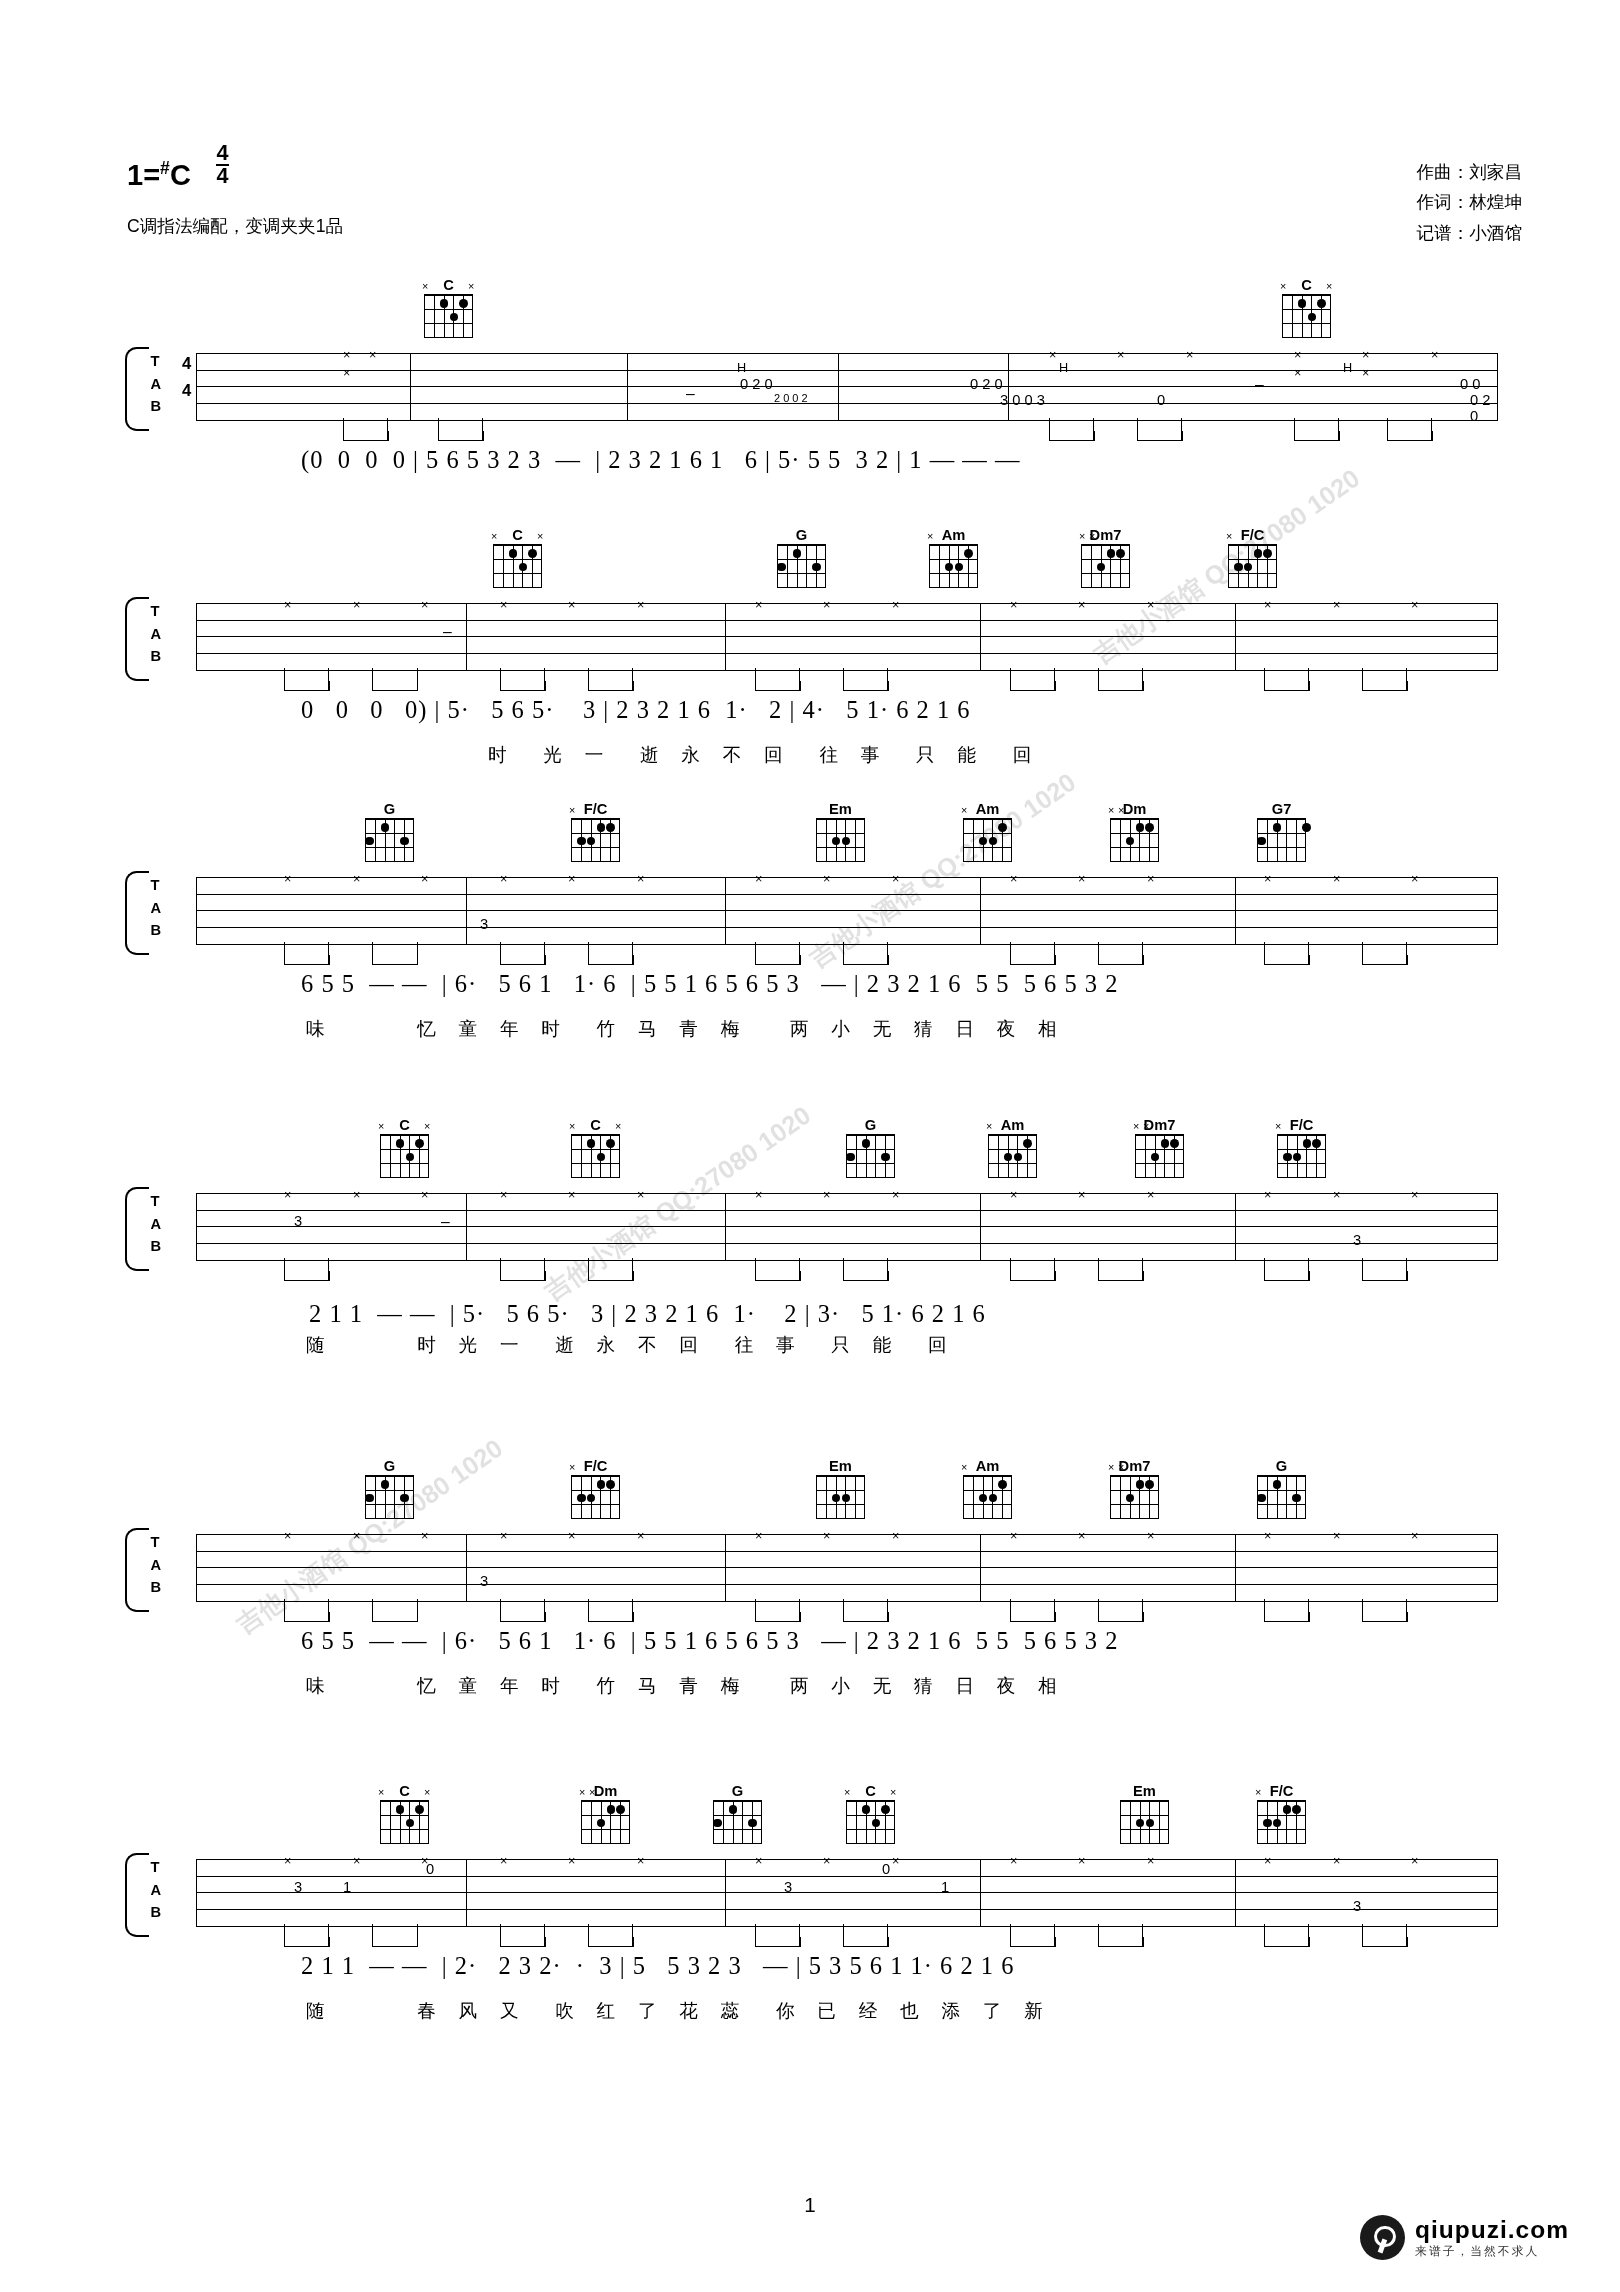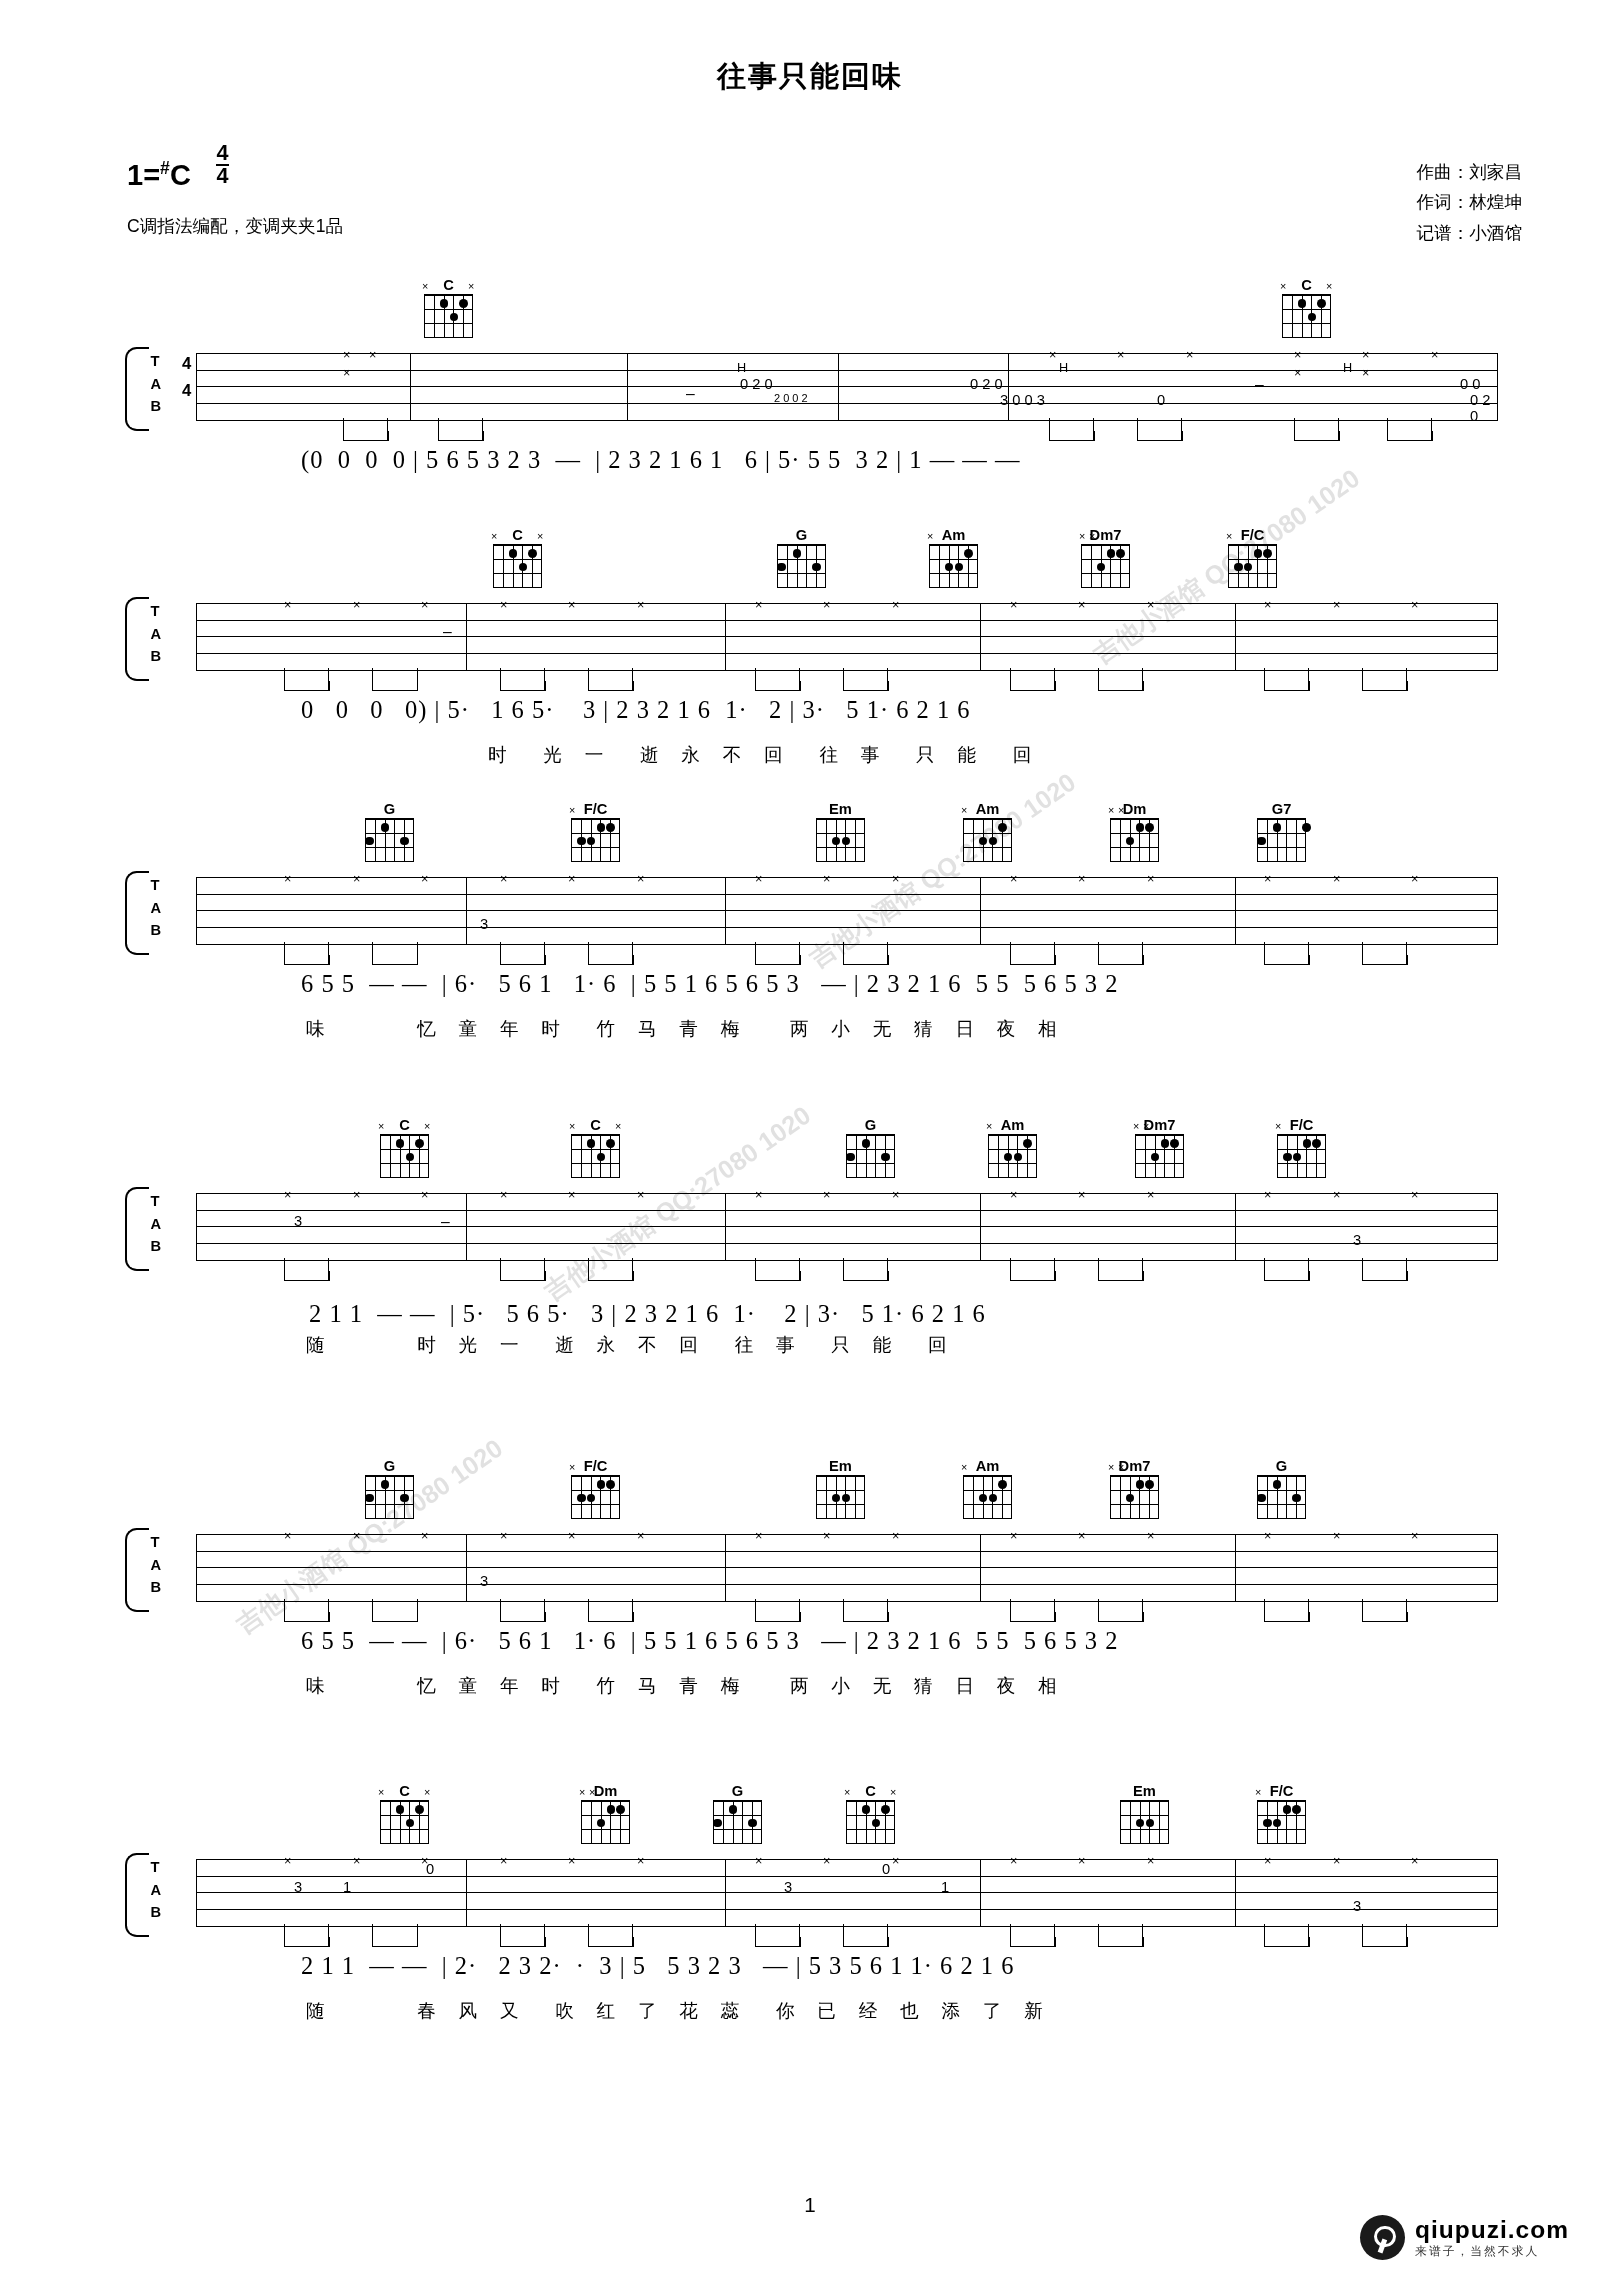--- a/index.html
+++ b/index.html
@@ -61,21 +61,20 @@
   .logo .mark:after{content:"";position:absolute;left:13.7px;top:10.8px;width:15.7px;height:15.7px;border-radius:50%;border:3.9px solid #fff;}
   .logo .mark:before{content:"";position:absolute;left:19.6px;top:23.5px;width:4.9px;height:13.7px;background:#fff;transform:rotate(20deg);}
   .logo .txt .t1{font-size:24.5px;font-weight:bold;letter-spacing:1px;}
   .logo .txt .t2{font-size:11.8px;letter-spacing:2px;color:#333;}
 </style>
 </head>
 <body>
 
 <div class="sheet">
 
-  <div class="title">往事只能回味</div>
 
   <div class="keysig">
     <span>1=</span><span class="sharp">#</span><span>C</span>
     <span class="meter">
       <span class="num">4</span>
       <span class="den">4</span>
     </span>
   </div>
   <div class="capo">C调指法编配，变调夹夹1品</div>
 
@@ -318,21 +317,21 @@
       <div class="stem" style="left:902px;top:65px;height:21.6px"></div>
         <div class="stem" style="left:946px;top:65px;height:21.6px"></div>
       <div class="ubeam" style="left:902px;top:78px;width:44px"></div>
       <div class="stem" style="left:1068px;top:65px;height:21.6px"></div>
         <div class="stem" style="left:1112px;top:65px;height:21.6px"></div>
       <div class="ubeam" style="left:1068px;top:78px;width:44px"></div>
       <div class="stem" style="left:1166px;top:65px;height:21.6px"></div>
         <div class="stem" style="left:1210px;top:65px;height:21.6px"></div>
       <div class="ubeam" style="left:1166px;top:78px;width:44px"></div>
     </div>
-    <div class="numline" style="left:176px;top:93px;">0   0   0   0) | 5·   1 6 5·    3 | 2 3 2 1 6  1·   2 | 3·   5 1· 6 2 1 6</div>
+    <div class="numline" style="left:176px;top:93px;">0   0   0   0) | 5·   5 6 5·    3 | 2 3 2 1 6  1·   2 | 4·   5 1· 6 2 1 6</div>
     <div class="lyric" style="left:363px;top:139px;">时  光 一  逝 永 不 回  往 事  只 能  回</div>
   </div>
 
   <div class="system" style="top:877px;">
     <div class="chord" style="left:235px;top:-76px;">
       <div class="nm">G</div>
       <div class="grid">
         <i class="v" style="left:8.8px"></i>
           <i class="v" style="left:18.6px"></i>
           <i class="v" style="left:28px"></i>

